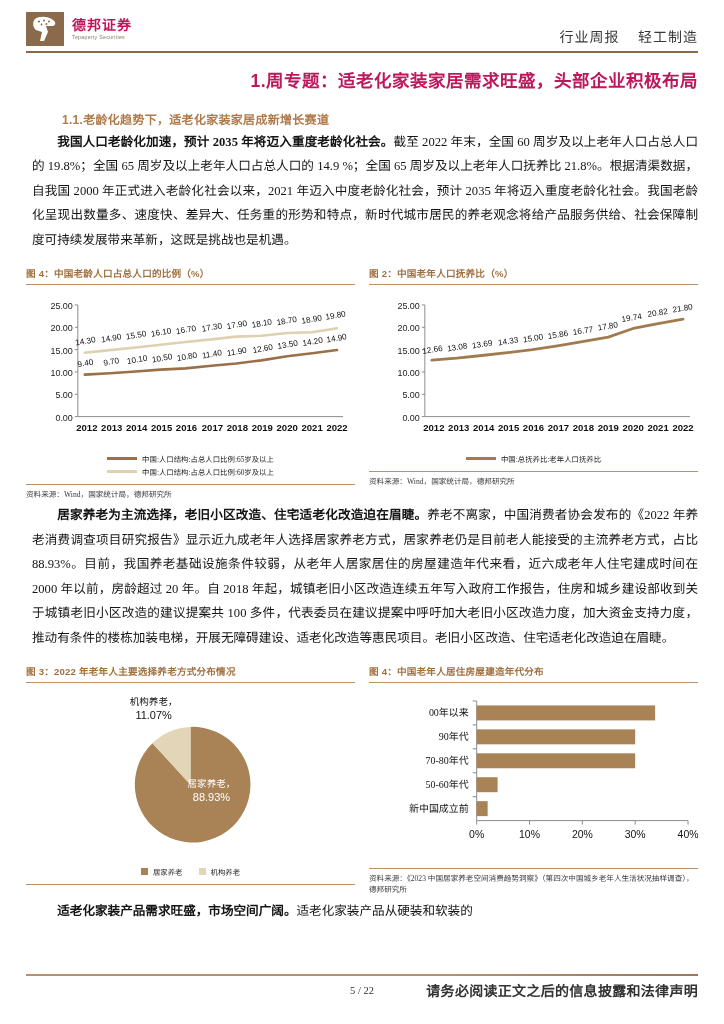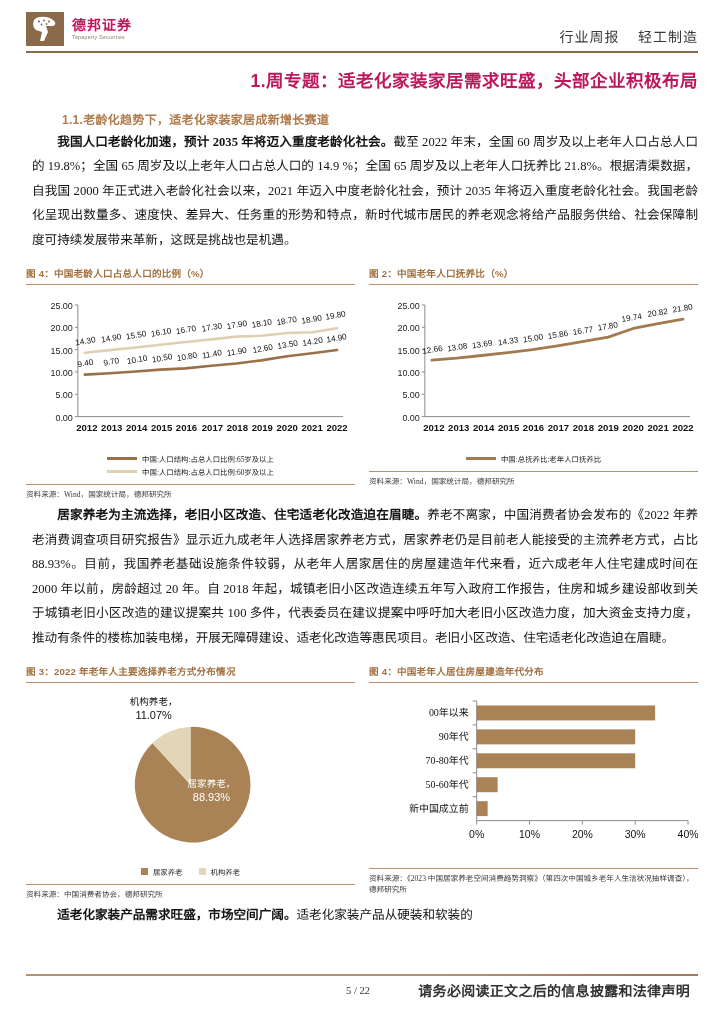--- a/index.html
+++ b/index.html
@@ -78,21 +78,21 @@
 
   .legend { display:flex; flex-direction:column; align-items:center; gap:2px; margin-top:2px; padding-bottom:3px; }
   .legend-item { display:flex; align-items:center; gap:5px; font-size:7.4px; color:#222; white-space:nowrap; }
   .legend-swatch-line { width:30px; height:2.6px; display:inline-block; }
   .legend-swatch-box { width:7px; height:7px; display:inline-block; }
   .legend-row { display:flex; justify-content:center; gap:16px; margin-top:2px; padding-bottom:3px; }
 
   
   .footer-rule { position:absolute; left:26px; right:26px; bottom:48px; height:2px;
     background:linear-gradient(to right,#b9906a 0%,#b9906a 62%,#9a7a5a 100%); }
-  .footer { position:absolute; left:26px; right:34px; bottom:24px; display:flex; align-items:center; }
+  .footer { position:absolute; left:26px; right:26px; bottom:24px; display:flex; align-items:center; }
   .footer-page { position:absolute; left:50%; transform:translateX(-50%); font-size:10.5px; color:#333;
      font-family:"Liberation Serif","DejaVu Serif",serif; }
   .footer-note { margin-left:auto; font-size:14px; color:#333; letter-spacing:0.3px;font-weight:bold; }
 </style>
 </head>
 <body>
 
 <div class="page">
 
   <div class="header">
@@ -304,21 +304,20 @@
           <div class="legend-item">
             <span class="legend-swatch-box" style="background:#a98255"></span>
             <span>居家养老</span>
           </div>
           <div class="legend-item">
             <span class="legend-swatch-box" style="background:#e2d5b8"></span>
             <span>机构养老</span>
           </div>
         </div>
       </div>
-      <div class="fig-src">资料来源：中国消费者协会，德邦研究所</div>
     </div>
 
     <div class="fig">
       <div class="fig-title">图 4：中国老年人居住房屋建造年代分布</div>
       <div class="fig-box">
         <svg class="chart-svg" viewBox="0 0 330 175">
 
           <line x1="108" y1="12" x2="108" y2="132" stroke="#8c8c8c" stroke-width="1"></line>
           <line x1="108" y1="132" x2="320" y2="132" stroke="#8c8c8c" stroke-width="1"></line>
 

